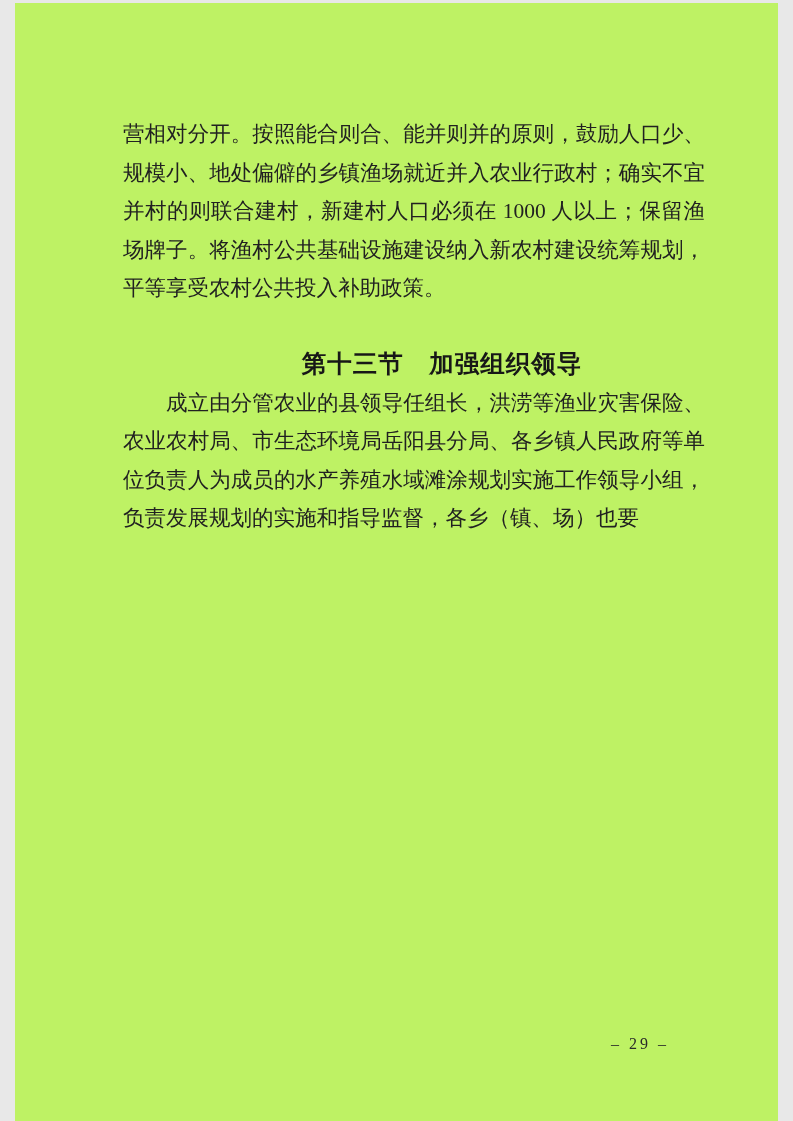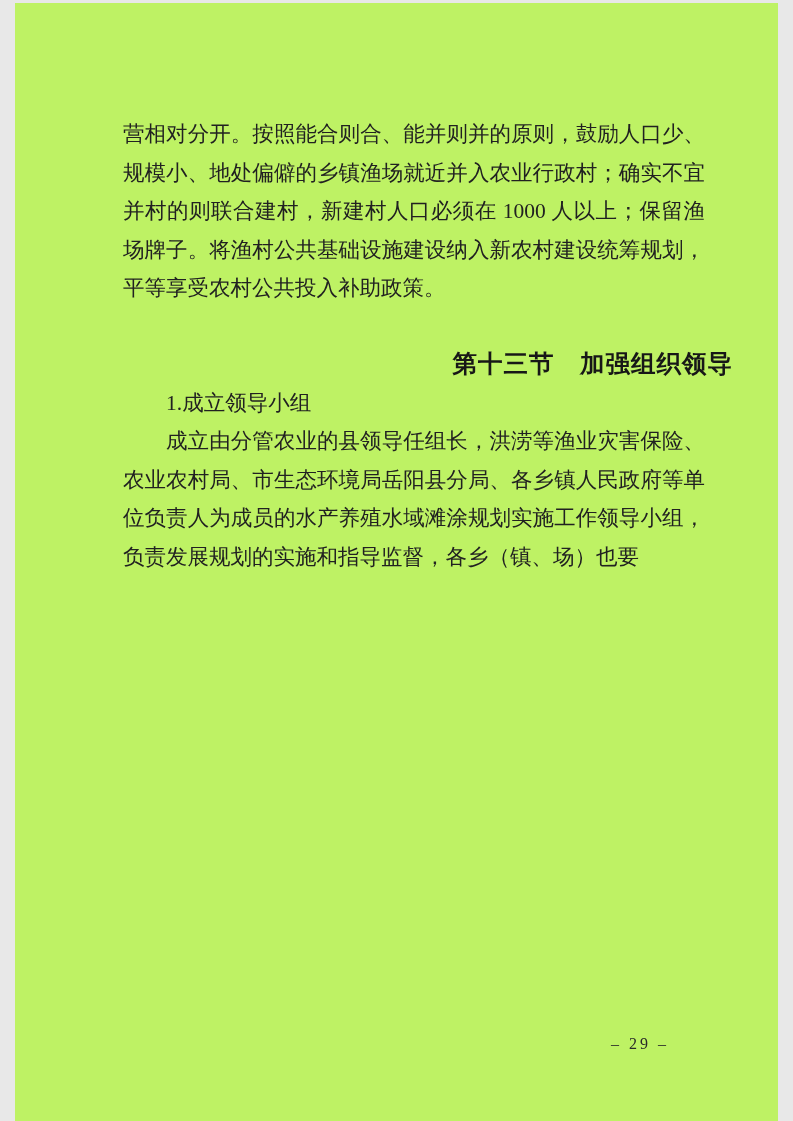--- a/index.html
+++ b/index.html
@@ -48,38 +48,37 @@
     letter-spacing: 1px;
     color: #171717;
     transform: translateX(12px);
   }
   .section-heading {
     margin: 37px 0 0 0;
     font-family: "Liberation Sans", "DejaVu Sans", sans-serif;
     font-weight: 700;
     font-size: 24.5px;
     line-height: 38.6px;
-    text-align: right;
+    text-align: center;
     letter-spacing: 1px;
     color: #171717;
     transform: translateX(28px);
   }
   .page-number {
     position: absolute;
     top: 1032px;
     right: 109px;
     font-size: 16px;
     letter-spacing: 3px;
     color: #2a2a2a;
   }
 </style>
 </head>
 <body>
 
 <div class="page">
   <main class="content">
     <p class="body-para no-indent">营相对分开。按照能合则合、能并则并的原则，鼓励人口少、规模小、地处偏僻的乡镇渔场就近并入农业行政村；确实不宜并村的则联合建村，新建村人口必须在 1000 人以上；保留渔场牌子。将渔村公共基础设施建设纳入新农村建设统筹规划，平等享受农村公共投入补助政策。</p>
     <h2 class="section-heading">第十三节　加强组织领导</h2>
-    <p class="body-para numbered">1.成立领导小组</p>
     <p class="body-para">成立由分管农业的县领导任组长，洪涝等渔业灾害保险、农业农村局、市生态环境局岳阳县分局、各乡镇人民政府等单位负责人为成员的水产养殖水域滩涂规划实施工作领导小组，负责发展规划的实施和指导监督，各乡（镇、场）也要</p>
   </main>
   <div class="page-number">– 29 –</div>
 </div>
 
 </body></html>

